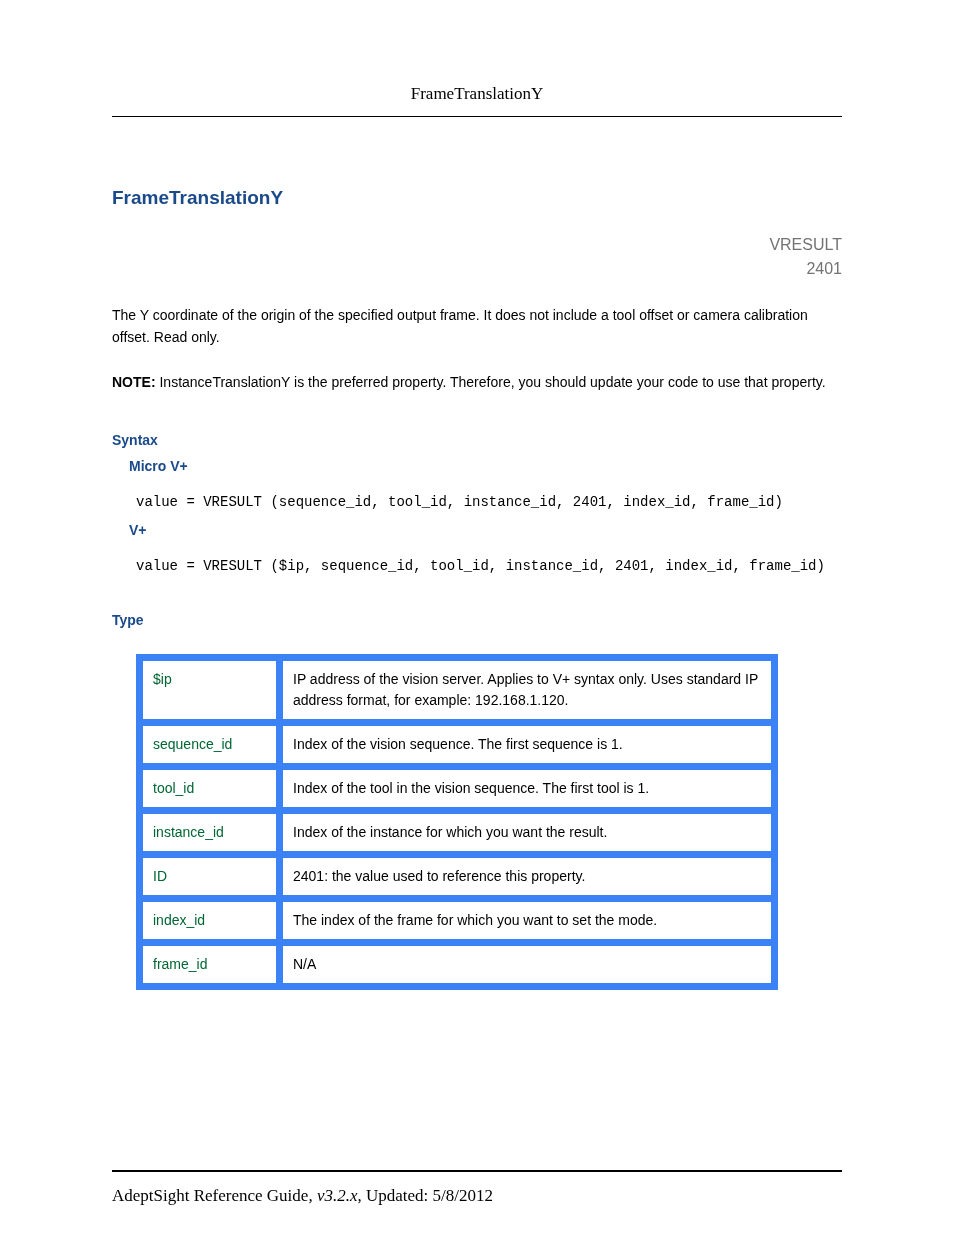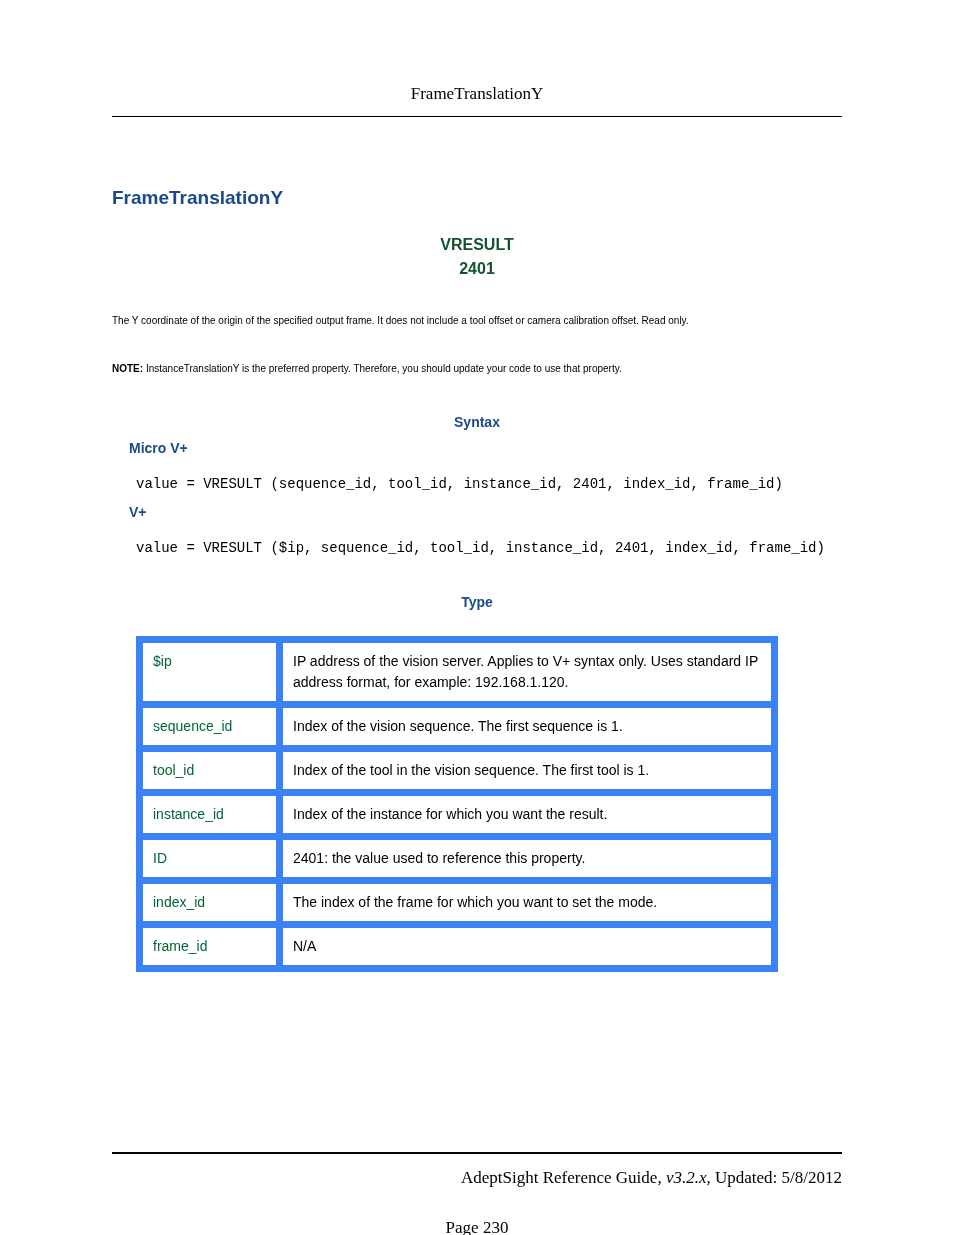--- a/index.html
+++ b/index.html
@@ -27,40 +27,39 @@
     justify-content: space-between;
     align-items: flex-start;
   }
   .page-title {
     font-size: 19px;
     font-weight: bold;
     color: #1a4a8a;
     margin: 0 0 6px 0;
   }
   .vresult-box {
-    text-align: center;
-    color: #14532d;
-    font-weight: bold;
+    text-align: right;
+    color: #737373;
+    font-weight: normal;
     font-size: 16px;
     line-height: 1.5;
     margin-top: 18px;
   }
   .body-text {
-    font-size: 10px;
+    font-size: 14px;
     line-height: 1.55;
-    margin: 32px 0;
+    margin: 24px 0;
   }
   .note-label { font-weight: bold; }
   .section-heading {
     color: #1a4a8a;
     font-weight: bold;
     font-size: 14px;
     margin-top: 38px;
     margin-bottom: 10px;
-    text-align: center;
   }
   .sub-heading {
     color: #1a4a8a;
     font-weight: bold;
     font-size: 14px;
     margin-top: 8px;
     margin-bottom: 4px;
     padding-left: 17px;
   }
   .code-line {
@@ -88,21 +87,21 @@
   table.params td.pname {
     width: 140px;
     color: #006633;
   }
   .bottom-rule {
     border-top: 2px solid #000;
     margin-top: 180px;
     padding-top: 14px;
   }
   .footer-line {
-    text-align: right;
+    text-align: left;
     font-family: "Times New Roman", Times, serif;
     font-size: 17px;
   }
   .footer-italic { font-style: italic; }
   .page-num {
     text-align: center;
     font-family: "Times New Roman", Times, serif;
     font-size: 17px;
     margin-top: 30px;
   }

